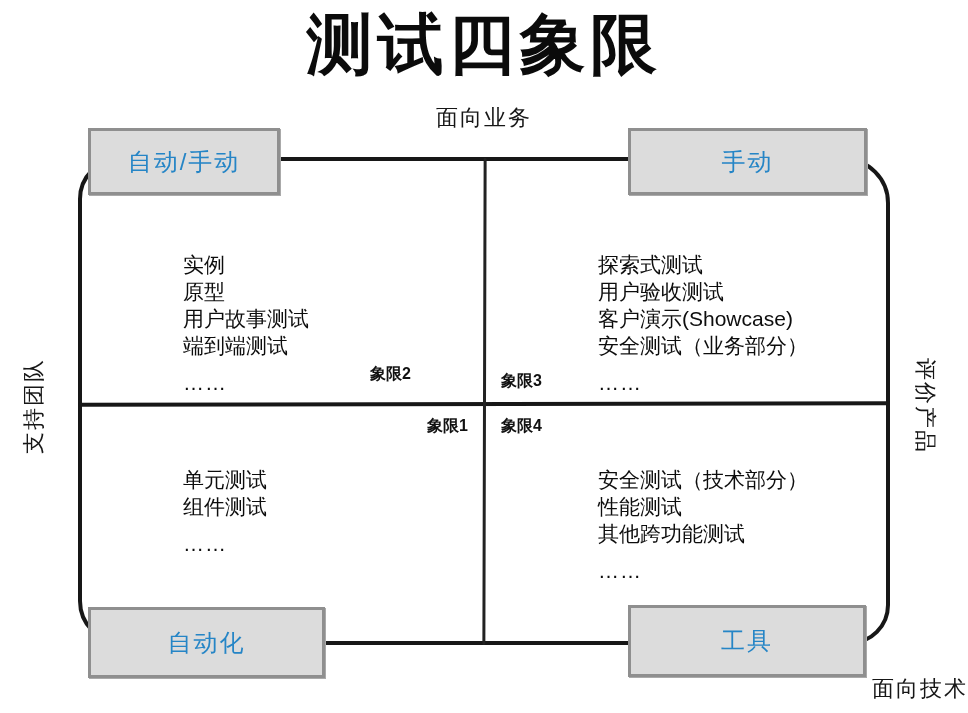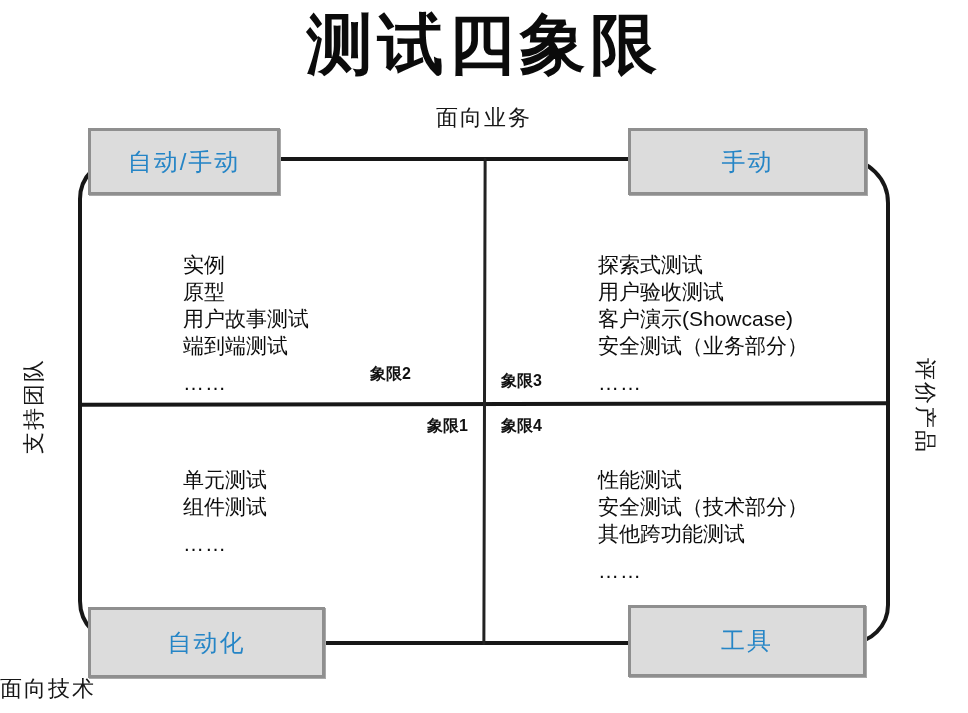--- a/index.html
+++ b/index.html
@@ -22,21 +22,21 @@
               border:3px solid #8f8f8f;display:flex;align-items:center;justify-content:center;
               font-size:24px;letter-spacing:2px;color:#2585c6;
               box-shadow:1px 1px 0 #aaaaaa;z-index:3;}
   .box-tl{left:88px;top:128px;width:192px;height:67px;}
   .box-tr{left:628px;top:128px;width:239px;height:67px;}
   .box-bl{left:88px;top:607px;width:237px;height:71px;}
   .box-br{left:628px;top:605px;width:238px;height:72px;}
 
   .axis{position:absolute;color:#161616;font-size:22px;letter-spacing:2px;}
   .axis-top{left:0;right:0;top:103px;text-align:center;}
-  .axis-bottom{left:0;right:0;top:674px;text-align:left;}
+  .axis-bottom{left:0;right:0;top:674px;text-align:right;}
   .axis-left{left:-22px;top:391px;width:112px;text-align:center;font-size:22px;
              transform:rotate(-90deg);}
   .axis-right{left:869px;top:391px;width:112px;text-align:center;font-size:22px;
               transform:rotate(90deg);}
 
   .qlist{position:absolute;margin:13px;padding:0;list-style:none;
          font-size:21px;line-height:27px;color:#0d0d0d;}
   .qlist li{white-space:nowrap;}
   .qlist li:last-child{margin-top:10px;letter-spacing:1px;}
   .list-q2{left:170px;top:238px;}
@@ -100,19 +100,19 @@
     <li>……</li>
   </ul>
 
   <ul class="qlist list-q1">
     <li>单元测试</li>
     <li>组件测试</li>
     <li>……</li>
   </ul>
 
   <ul class="qlist list-q4">
+    <li>安全测试（技术部分）</li>
     <li>性能测试</li>
-    <li>安全测试（技术部分）</li>
     <li>其他跨功能测试</li>
     <li>……</li>
   </ul>
 
 </div>
 
 </body></html>

